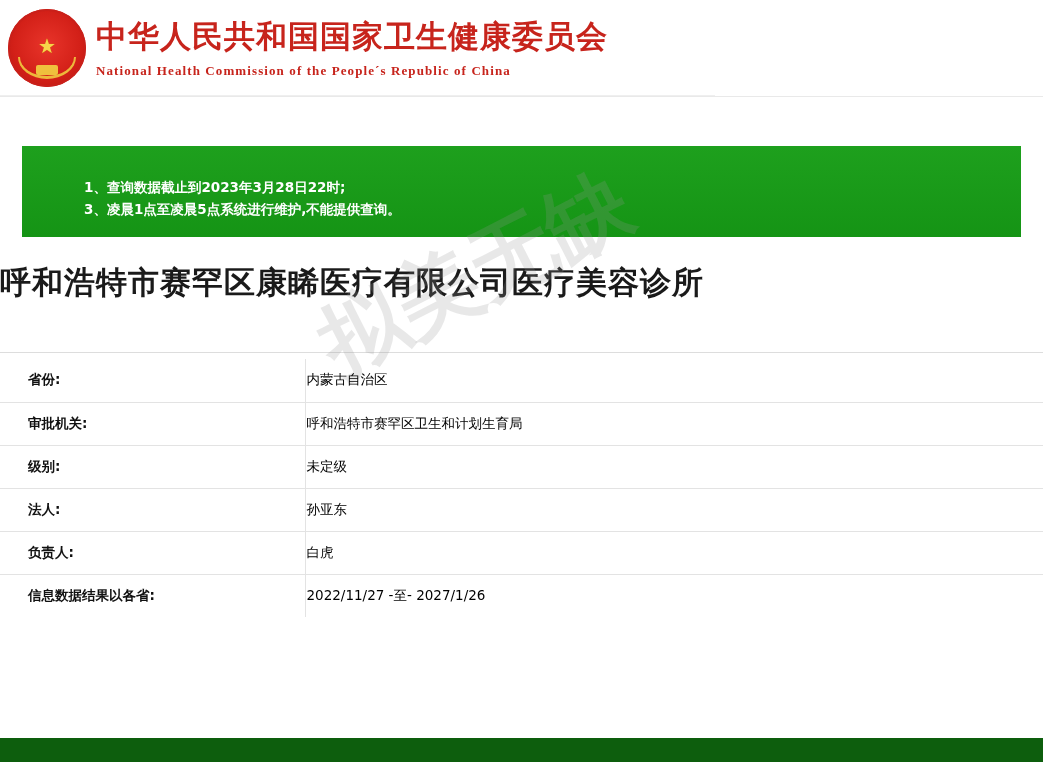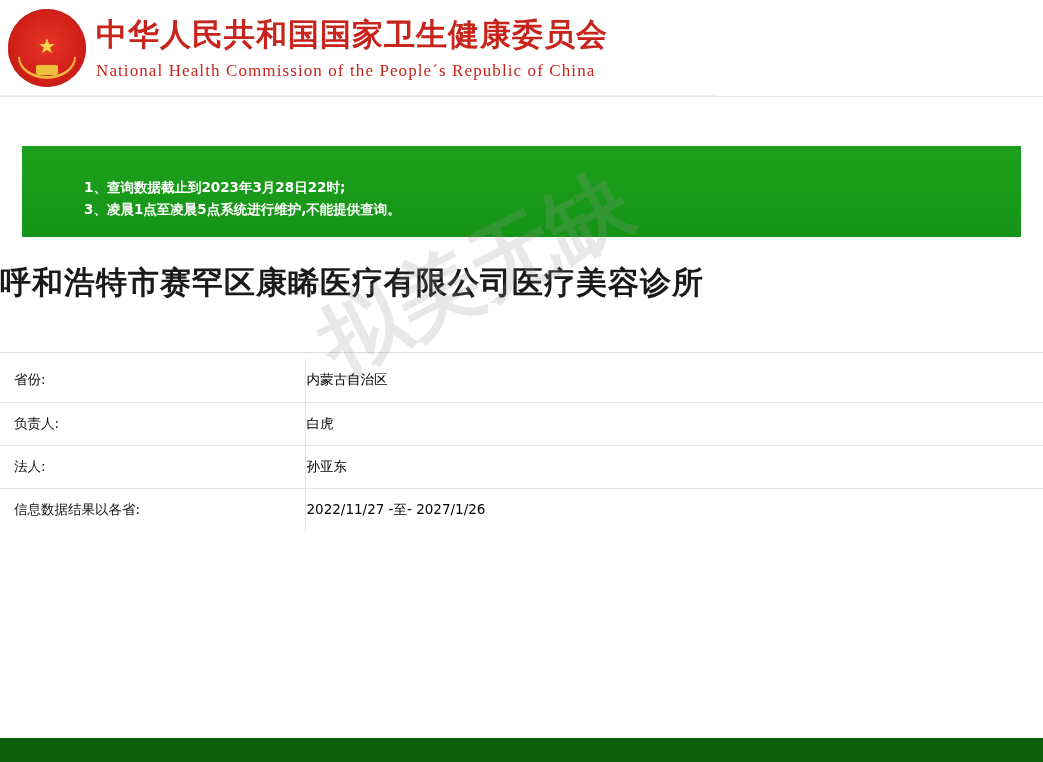--- a/index.html
+++ b/index.html
@@ -81,22 +81,22 @@
   .header-cn {
     font-size: 31px;
     font-weight: bold;
     color: #c7241c;
     letter-spacing: 1px;
     white-space: nowrap;
     font-family: "DejaVu Sans", "Liberation Sans", sans-serif;
   }
   .header-en {
     margin-top: 5px;
-    font-size: 17px;
-    font-weight: normal;
+    font-size: 13px;
+    font-weight: bold;
     color: #c7241c;
     letter-spacing: 1.1px;
     white-space: nowrap;
     font-family: "Liberation Serif", serif;
   }
   .header-rule {
     position: absolute;
     left: 0;
     top: 96px;
     width: 1043px;
@@ -158,22 +158,22 @@
   .info-table td {
     height: 43px;
     border-bottom: 1px solid #e3e3e3;
     font-size: 13.5px;
     color: #222222;
     vertical-align: middle;
     font-family: "DejaVu Sans", "Liberation Sans", sans-serif;
   }
   .info-table td.k {
     width: 305px;
-    padding-left: 14px;
-    font-weight: normal;
+    padding-left: 28px;
+    font-weight: bold;
     color: #111111;
     border-right: 1px solid #e3e3e3;
   }
   .info-table td.v {
     padding-left: 1px;
     color: #000000;
   }
   .info-table tr:last-child td { border-bottom: none; }
 
   
@@ -239,28 +239,36 @@
 
   <div class="wm-diag">拟美无缺</div>
 
   <table class="info-table">
     <tbody>
       <tr>
         <td class="k">省份:</td>
         <td class="v">内蒙古自治区</td>
       </tr>
       <tr>
+        <td class="k">审批机关:</td>
+        <td class="v">呼和浩特市赛罕区卫生和计划生育局</td>
+      </tr>
+      <tr>
+        <td class="k">级别:</td>
+        <td class="v">未定级</td>
+      </tr>
+      <tr>
+        <td class="k">法人:</td>
+        <td class="v">孙亚东</td>
+      </tr>
+      <tr>
         <td class="k">负责人:</td>
         <td class="v">白虎</td>
       </tr>
       <tr>
-        <td class="k">法人:</td>
-        <td class="v">孙亚东</td>
-      </tr>
-      <tr>
         <td class="k">信息数据结果以各省:</td>
         <td class="v">2022/11/27 -至- 2027/1/26</td>
       </tr>
     </tbody>
   </table>
 
   <div class="bottom-bar"></div>
   <div class="bottom-credit">©本图由千合注册用户上传</div>
 
 </div>

